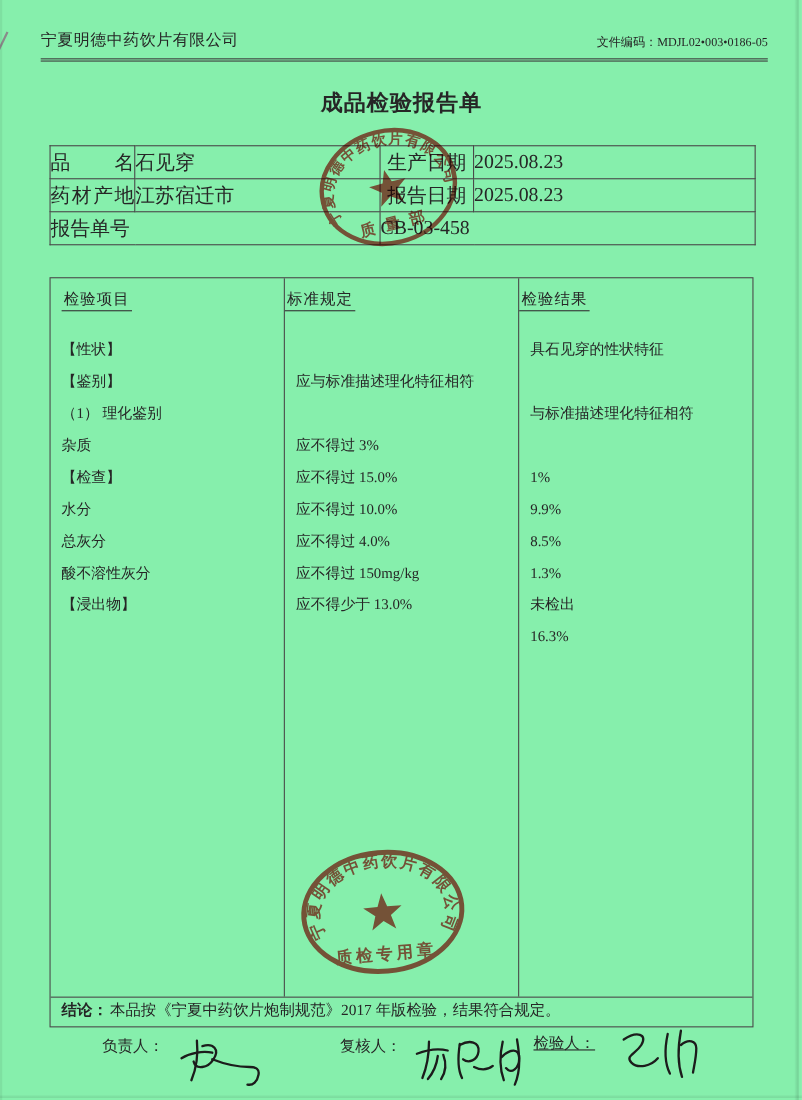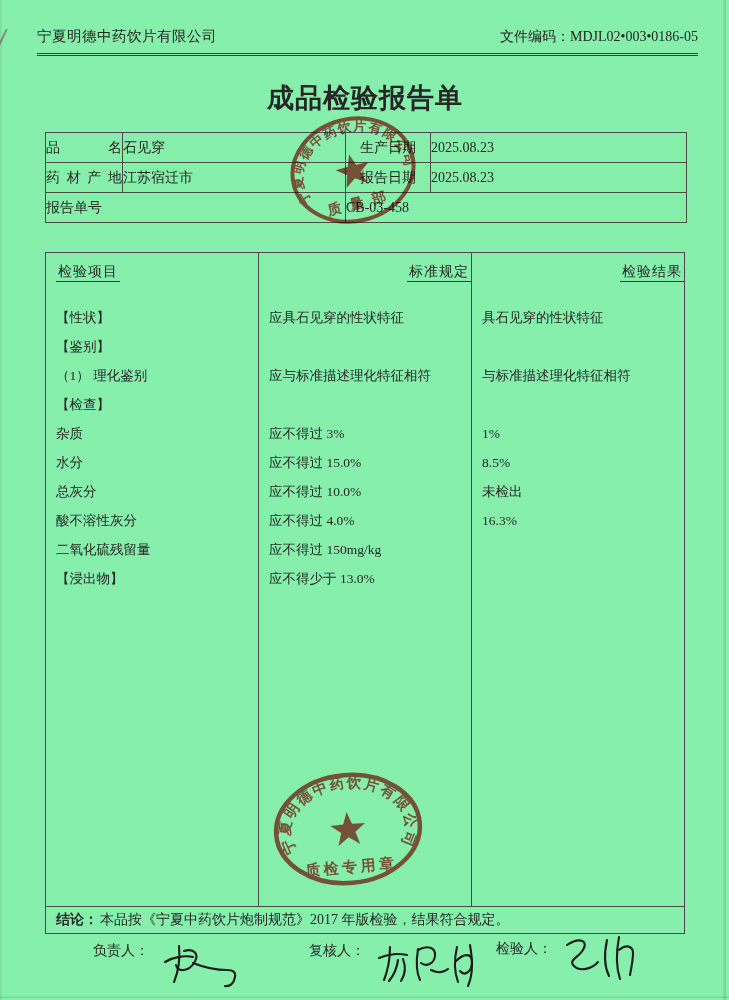--- a/index.html
+++ b/index.html
@@ -15,48 +15,48 @@
   .edge-left{position:absolute;left:0;top:0;width:2px;height:100%;background:rgba(0,0,0,.06);}
 
   
   .hdr{
     position:absolute;left:37px;right:31px;top:18px;height:38px;
     border-bottom:3px double #3c3c3c;
     display:flex;justify-content:space-between;align-items:flex-end;
     padding-bottom:7px;box-sizing:border-box;
   }
   .hdr .company{font-size:14.5px;letter-spacing:.5px;}
-  .hdr .code{font-size:14px;}
+  .hdr .code{font-size:11px;}
 
   .title{
     position:absolute;left:45px;width:640px;top:80px;text-align:center;
-    font-size:27px;font-weight:700;letter-spacing:1px;
+    font-size:20px;font-weight:700;letter-spacing:1px;
   }
 
   
   table.info{
     position:absolute;left:45px;top:132px;width:641px;
-    border-collapse:collapse;table-layout:fixed;font-size:14px;
+    border-collapse:collapse;table-layout:fixed;font-size:18px;
   }
   table.info td{border:1px solid #4a4a4a;height:29px;padding:0;white-space:nowrap;overflow:hidden;}
   td.lbl{padding:0 7px;}
   td.just{text-align:justify;text-align-last:justify;}
   td.val{padding-left:9px;margin-top:20px;}
   td.lab2{text-align:center;}
   td.dval{padding-left:17px;margin-top:40px;}
 
   
   .main{
     position:absolute;left:45px;top:252px;width:640px;
     border:1px solid #4a4a4a;box-sizing:border-box;font-size:13.5px;
   }
   .cols{display:flex;height:653px;}
   .col{flex:1 1 0;box-sizing:border-box;min-width:0;}
   .col.b{border-right:1px solid #4a4a4a;font-family:Liberation Serif, serif;}
-  .colhdr{height:40px;padding-top:10px;text-align:right;font-size:14px;box-sizing:content-box;}
+  .colhdr{height:40px;padding-top:10px;text-align:left;font-size:14px;box-sizing:content-box;}
   .colhdr.left{text-align:left;padding-left:10px;}
   .colhdr .u{border-bottom:1px solid #333;padding:0 2px 2px 2px;letter-spacing:1px;}
   .line{height:29px;display:flex;align-items:center;padding-left:10px;white-space:nowrap;}
   .concl{
     height:26px;line-height:26px;border-top:1px solid #4a4a4a;
     padding-left:10px;font-size:14px;white-space:nowrap;
   }
   .concl b{margin-right:2px;}
 
   
@@ -113,49 +113,49 @@
     </tbody>
   </table>
 
   <div class="main">
     <div class="cols">
       <div class="col b">
         <div class="colhdr left"><span class="u">检验项目</span></div>
         <div class="line">【性状】</div>
         <div class="line">【鉴别】</div>
         <div class="line">（1） 理化鉴别</div>
+        <div class="line">杂质</div>
         <div class="line">【检查】</div>
-        <div class="line">杂质</div>
         <div class="line">水分</div>
         <div class="line">总灰分</div>
         <div class="line">酸不溶性灰分</div>
-        <div class="line">二氧化硫残留量</div>
         <div class="line">【浸出物】</div>
       </div>
       <div class="col b">
         <div class="colhdr"><span class="u">标准规定</span></div>
-        <div class="line">应具石见穿的性状特征</div>
         <div class="line"></div>
         <div class="line">应与标准描述理化特征相符</div>
         <div class="line"></div>
         <div class="line">应不得过 3%</div>
         <div class="line">应不得过 15.0%</div>
         <div class="line">应不得过 10.0%</div>
         <div class="line">应不得过 4.0%</div>
         <div class="line">应不得过 150mg/kg</div>
         <div class="line">应不得少于 13.0%</div>
       </div>
       <div class="col">
         <div class="colhdr"><span class="u">检验结果</span></div>
         <div class="line">具石见穿的性状特征</div>
         <div class="line"></div>
         <div class="line">与标准描述理化特征相符</div>
         <div class="line"></div>
         <div class="line">1%</div>
+        <div class="line">9.9%</div>
         <div class="line">8.5%</div>
+        <div class="line">1.3%</div>
         <div class="line">未检出</div>
         <div class="line">16.3%</div>
       </div>
     </div>
     <div class="concl">
       <b>结论：</b><span>本品按《宁夏中药饮片炮制规范》2017 年版检验，结果符合规定。</span>
     </div>
   </div>
 
   <div class="sigs">
@@ -174,21 +174,21 @@
       <path d="M25,26 C24,34 21,41 16,47"></path>
       <path d="M30,25 C33,33 32,41 28,47"></path>
       <path d="M45,15 C43,28 43,38 47,46"></path>
       <path d="M45,16 C54,11 63,13 62,22 C61,30 53,33 48,29"></path>
       <path d="M58,36 C64,39 70,39 75,35"></path>
       <path d="M84,13 C81,26 81,37 85,48"></path>
       <path d="M83,27 C91,19 99,19 99,28 C99,37 92,43 87,37"></path>
       <path d="M97,11 C99,23 101,38 95,52"></path>
     </svg>
 
-    <span class="sig-label" style="left:405px;top:6px;">检验人：</span>
+    <span class="sig-label" style="left:394px;top:6px;text-decoration:underline;">检验人：</span>
     <svg class="sig-svg" style="left:462px;top:-6px;" width="100" height="62" viewBox="0 0 100 62">
       <path d="M14,17 C26,9 36,12 30,22 C25,30 15,32 21,38 C27,44 39,41 45,34"></path>
       <path d="M54,12 C51,26 51,38 56,48"></path>
       <path d="M66,9 C63,25 63,39 67,51"></path>
       <path d="M66,22 C73,16 80,18 80,25 C80,33 78,41 77,47"></path>
     </svg>
   </div>
 
   <svg class="stamp" style="left:287px;top:113px;" width="132" height="114" viewBox="0 0 132 114" color="#d8453e">
     <g transform="rotate(-14 66 57)" fill="currentColor" stroke="none">

